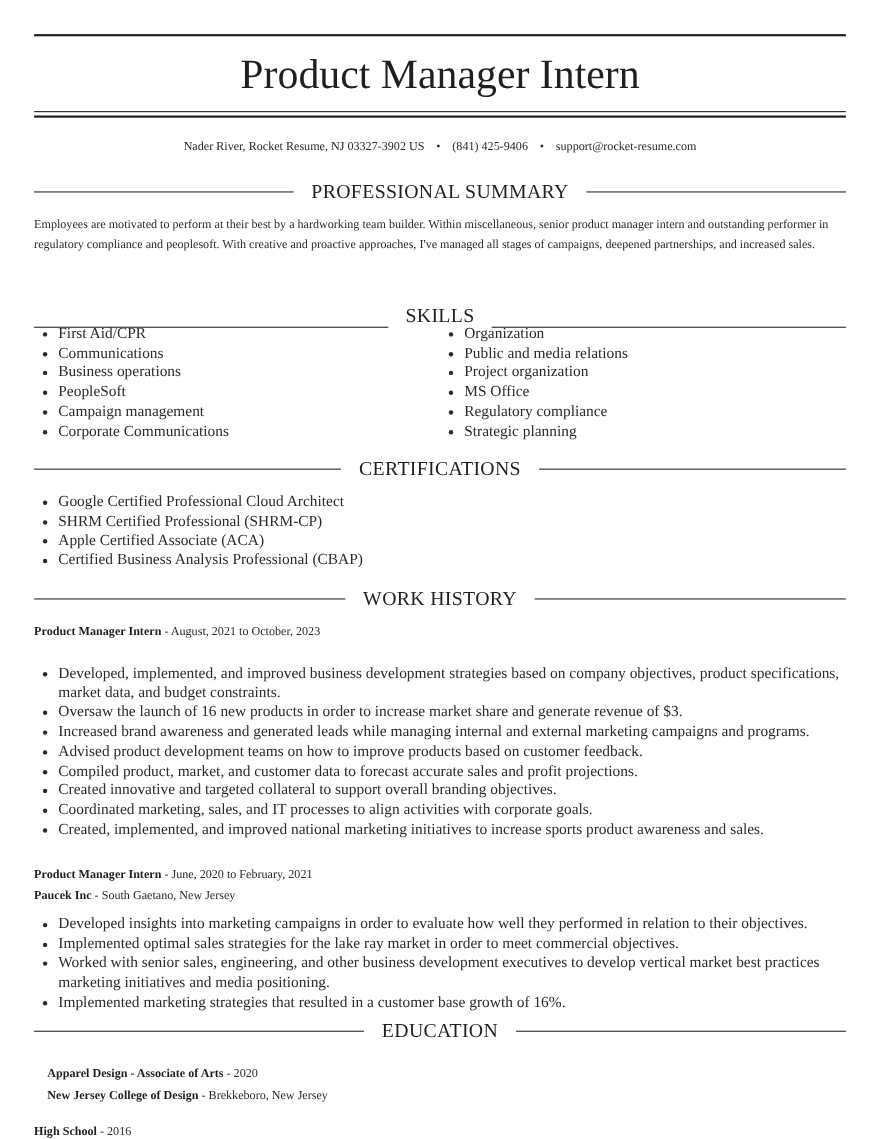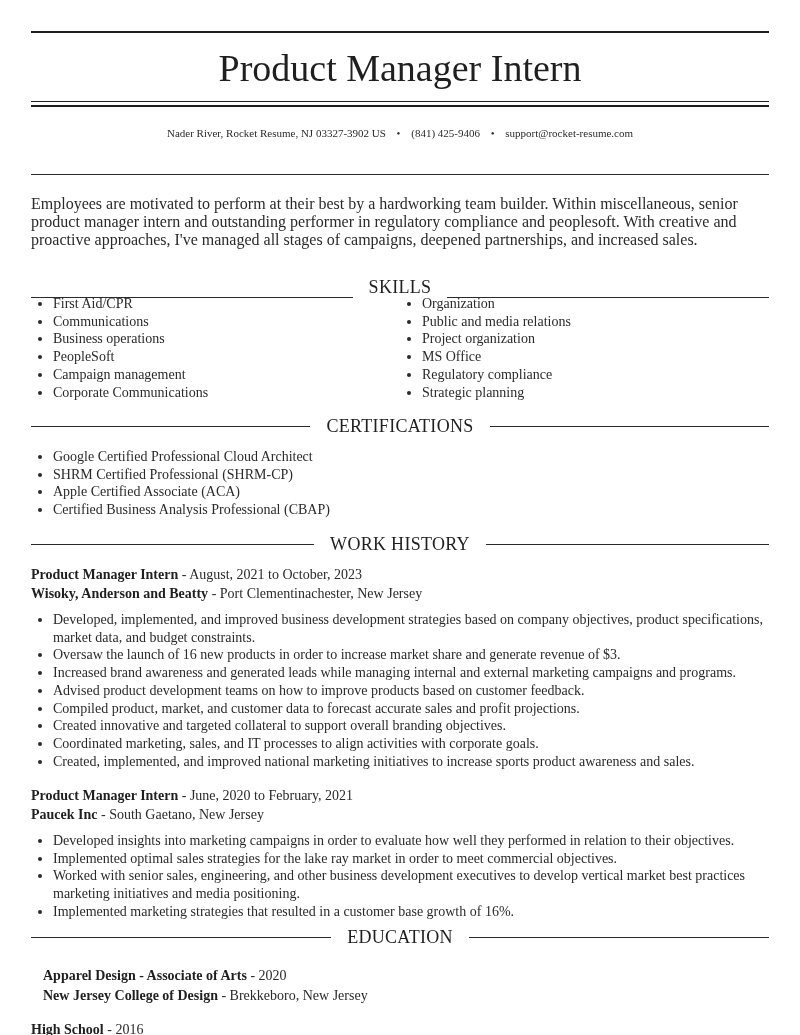--- a/index.html
+++ b/index.html
@@ -26,31 +26,31 @@
       position: absolute; left: 31px; right: 31px; height: 22px;
       display: flex; align-items: center;
     }
     .section-head .line { flex: 1; height: 1px; background: #2a2a2a; }
     .section-head .label {
       padding: 0 16px; font-size: 18px; letter-spacing: 0.3px; color: #1f1f1f; white-space: nowrap;
     }
 
     .para {
       position: absolute; left: 31px; right: 31px;
-      font-size: 16px; line-height: 18px; color: #2a2a2a;
+      font-size: 11px; line-height: 18px; color: #2a2a2a;
     }
     ul.bullets {
       margin: 0; padding: 0 0 0 22px; list-style: disc;
       font-size: 14px; line-height: 17.7px; color: #2a2a2a;
     }
     ul.bullets li { padding-left: 0; }
     .block { position: absolute; left: 31px; right: 31px; }
     .skills-grid { display: flex; }
     .skills-grid > ul { flex: 1; }
-    .entry-line { font-size: 14px; line-height: 19px; color: #2a2a2a; }
+    .entry-line { font-size: 11px; line-height: 19px; color: #2a2a2a; }
     .entry-line b { color: #1f1f1f; }
   </style>
 </head>
 <body>
 
 <div class="page">
   <div class="top-rule"></div>
   <div class="title">Product Manager Intern</div>
   <div class="rule-thin"></div>
   <div class="rule-thick"></div>
@@ -58,20 +58,21 @@
   <div class="contact">
     <span>Nader River, Rocket Resume, NJ 03327-3902 US</span>
     <span class="sep">•</span>
     <span>(841) 425-9406</span>
     <span class="sep">•</span>
     <span>support@rocket-resume.com</span>
   </div>
 
   <div class="section-head" style="top:163px;">
     <div class="line"></div>
+    <div class="label">PROFESSIONAL SUMMARY</div>
     <div class="line"></div>
   </div>
   <div class="para" style="top:195px;">Employees are motivated to perform at their best by a hardworking team builder. Within miscellaneous, senior product manager intern and outstanding performer in regulatory compliance and peoplesoft. With creative and proactive approaches, I've managed all stages of campaigns, deepened partnerships, and increased sales.</div>
 
   <div class="section-head" style="top:276px;align-items:flex-end;">
     <div class="line"></div>
     <div class="label">SKILLS</div>
     <div class="line"></div>
   </div>
   <div class="block skills-grid" style="top:295px;">
@@ -110,24 +111,21 @@
   <div class="section-head" style="top:533px;align-items:center;">
     <div class="line"></div>
     <div class="label">WORK HISTORY</div>
     <div class="line"></div>
   </div>
 
   <div class="block" style="top:565px;">
     <div class="entry-line">
       <b>Product Manager Intern</b><span> - August, 2021 to October, 2023</span>
     </div>
-    <div class="entry-line">
-      <b>Wisoky, Anderson and Beatty</b><span> - Port Clementinachester, New Jersey</span>
-    </div>
-    <ul class="bullets" style="margin-top:8px;">
+    <ul class="bullets" style="margin-top:20px;">
       <li>Developed, implemented, and improved business development strategies based on company objectives, product specifications, market data, and budget constraints.</li>
       <li>Oversaw the launch of 16 new products in order to increase market share and generate revenue of $3.</li>
       <li>Increased brand awareness and generated leads while managing internal and external marketing campaigns and programs.</li>
       <li>Advised product development teams on how to improve products based on customer feedback.</li>
       <li>Compiled product, market, and customer data to forecast accurate sales and profit projections.</li>
       <li>Created innovative and targeted collateral to support overall branding objectives.</li>
       <li>Coordinated marketing, sales, and IT processes to align activities with corporate goals.</li>
       <li>Created, implemented, and improved national marketing initiatives to increase sports product awareness and sales.</li>
     </ul>
   </div>

